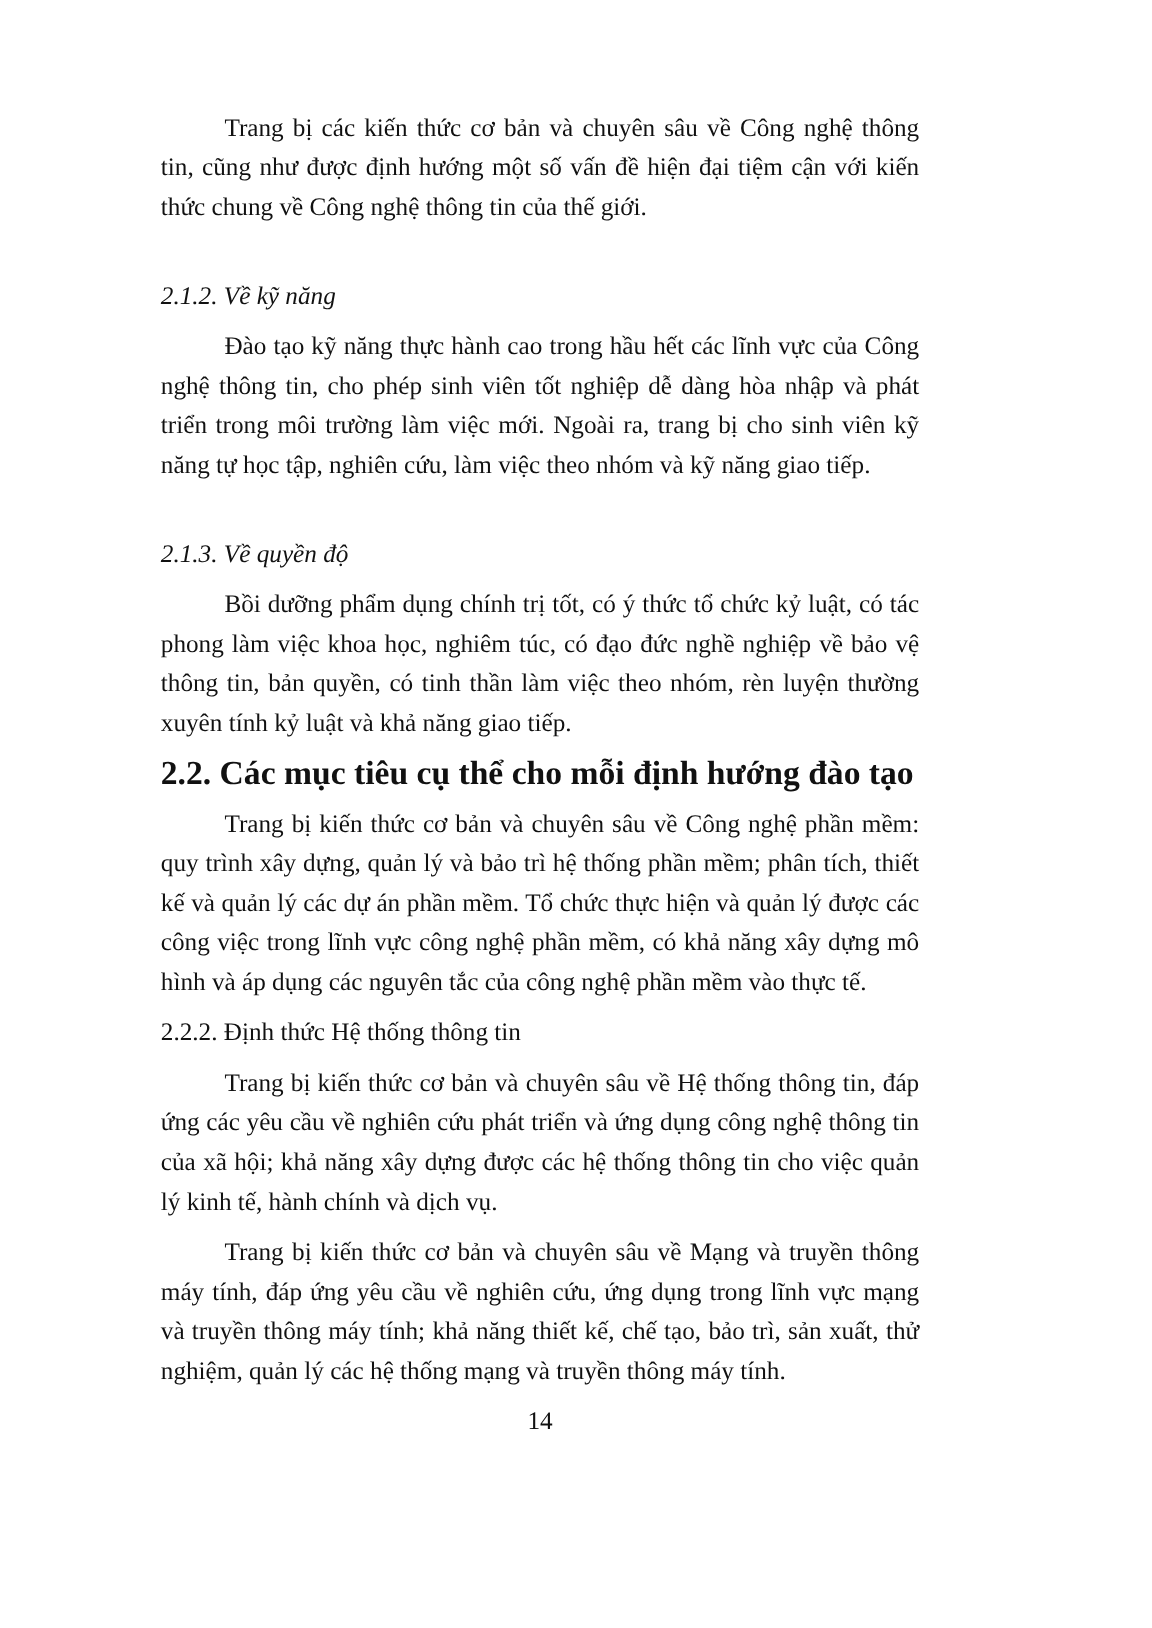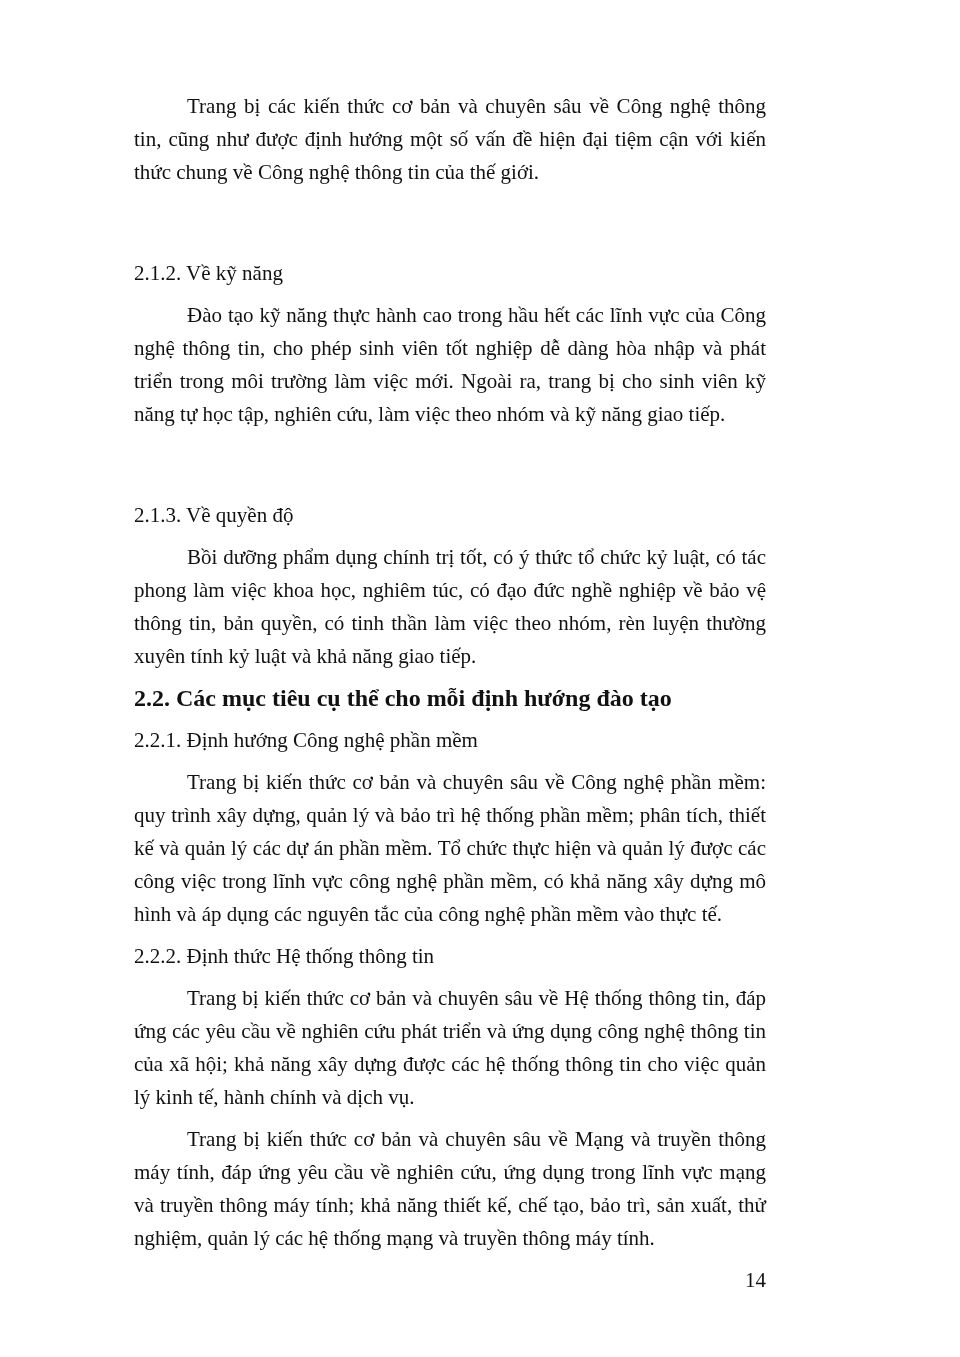--- a/index.html
+++ b/index.html
@@ -29,50 +29,50 @@
   }
   .para.first {
     margin-top: 0;
   }
   .subheading {
     margin: 9px 0 0 0;
     font-size: 21px;
     font-weight: normal;
   }
   .subheading.gap-xl {
-    margin-top: 68px;
+    margin-top: 41px;
+    font-style: italic;
   }
   .boldheading {
     margin: 9px 0 0 0;
-    font-size: 24px;
+    font-size: 28px;
     font-weight: bold;
   }
   .pagenum {
     margin-top: 9px;
-    text-align: right;
+    text-align: center;
   }
 </style>
 </head>
 <body>
 
 <div class="page">
 
   <p class="para first">Trang bị các kiến thức cơ bản và chuyên sâu về Công nghệ thông tin, cũng như được định hướng một số vấn đề hiện đại tiệm cận với kiến thức chung về Công nghệ thông tin của thế giới.</p>
 
   <h3 class="subheading gap-xl">2.1.2. Về kỹ năng</h3>
 
   <p class="para">Đào tạo kỹ năng thực hành cao trong hầu hết các lĩnh vực của Công nghệ thông tin, cho phép sinh viên tốt nghiệp dễ dàng hòa nhập và phát triển trong môi trường làm việc mới. Ngoài ra, trang bị cho sinh viên kỹ năng tự học tập, nghiên cứu, làm việc theo nhóm và kỹ năng giao tiếp.</p>
 
   <h3 class="subheading gap-xl">2.1.3. Về quyền độ</h3>
 
   <p class="para">Bồi dưỡng phẩm dụng chính trị tốt, có ý thức tổ chức kỷ luật, có tác phong làm việc khoa học, nghiêm túc, có đạo đức nghề nghiệp về bảo vệ thông tin, bản quyền, có tinh thần làm việc theo nhóm, rèn luyện thường xuyên tính kỷ luật và khả năng giao tiếp.</p>
 
   <h2 class="boldheading">2.2. Các mục tiêu cụ thể cho mỗi định hướng đào tạo</h2>
 
-  <h3 class="subheading">2.2.1. Định hướng Công nghệ phần mềm</h3>
 
   <p class="para">Trang bị kiến thức cơ bản và chuyên sâu về Công nghệ phần mềm: quy trình xây dựng, quản lý và bảo trì hệ thống phần mềm; phân tích, thiết kế và quản lý các dự án phần mềm. Tổ chức thực hiện và quản lý được các công việc trong lĩnh vực công nghệ phần mềm, có khả năng xây dựng mô hình và áp dụng các nguyên tắc của công nghệ phần mềm vào thực tế.</p>
 
   <h3 class="subheading">2.2.2. Định thức Hệ thống thông tin</h3>
 
   <p class="para">Trang bị kiến thức cơ bản và chuyên sâu về Hệ thống thông tin, đáp ứng các yêu cầu về nghiên cứu phát triển và ứng dụng công nghệ thông tin của xã hội; khả năng xây dựng được các hệ thống thông tin cho việc quản lý kinh tế, hành chính và dịch vụ.</p>
 
 
   <p class="para">Trang bị kiến thức cơ bản và chuyên sâu về Mạng và truyền thông máy tính, đáp ứng yêu cầu về nghiên cứu, ứng dụng trong lĩnh vực mạng và truyền thông máy tính; khả năng thiết kế, chế tạo, bảo trì, sản xuất, thử nghiệm, quản lý các hệ thống mạng và truyền thông máy tính.</p>
 

